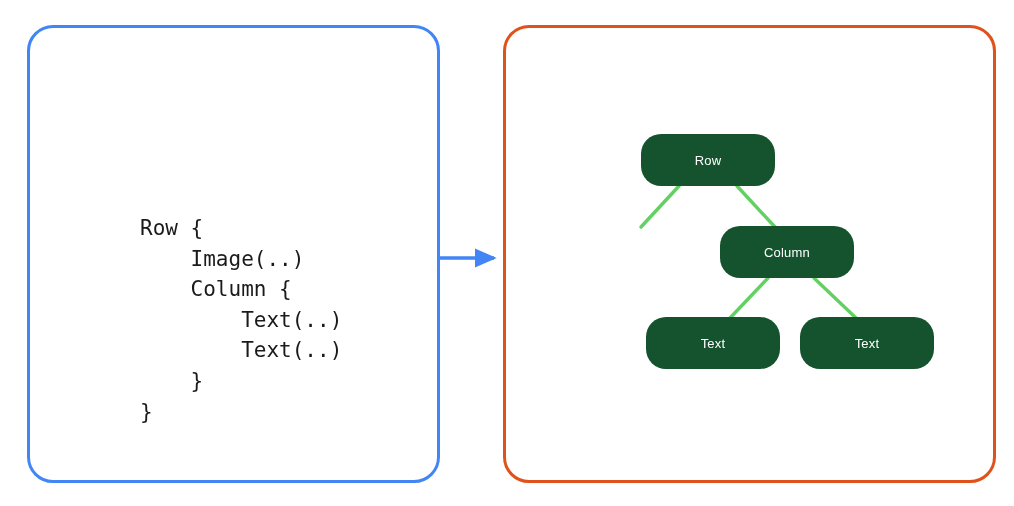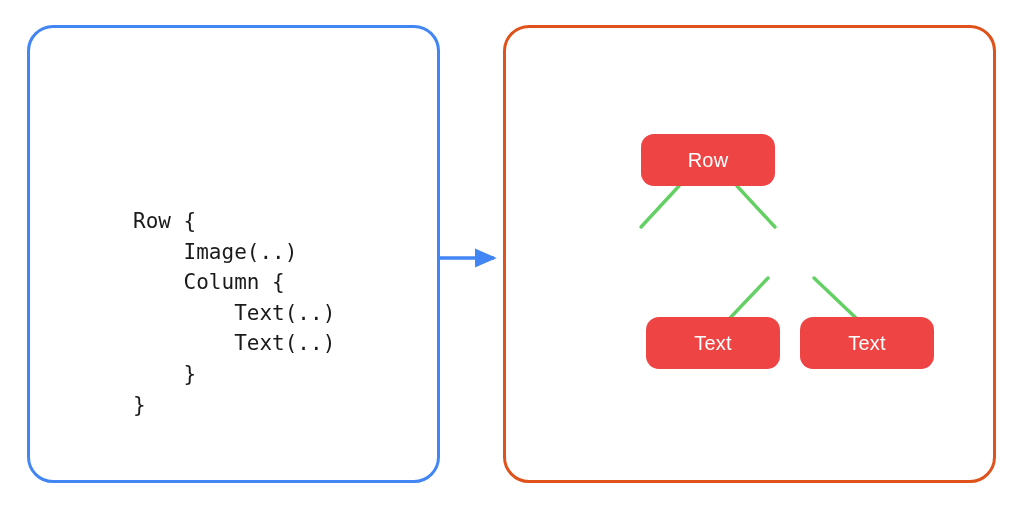--- a/index.html
+++ b/index.html
@@ -43,43 +43,43 @@
     width: 493px;
     height: 458px;
     border: 3px solid #e0521c;
   }
 
   
   #code-block {
     position: absolute;
     left: 103px;
     top: 178px;
-    margin: 0;
+    margin: 7px;
     font-family: "DejaVu Sans Mono", "Liberation Mono", monospace;
     font-size: 21px;
     line-height: 30.6px;
     color: #1a1a1a;
     white-space: pre;
     letter-spacing: 0px;
   }
 
   
   .node {
     position: absolute;
     box-sizing: border-box;
     width: 134px;
     height: 52px;
-    border-radius: 13px;
-    background: #ef4444;
+    border-radius: 20px;
+    background: #14532d;
     color: #ffffff;
     display: flex;
     align-items: center;
     justify-content: center;
     font-family: "Liberation Sans", sans-serif;
-    font-size: 20px;
+    font-size: 13px;
     font-weight: 400;
     letter-spacing: 0.2px;
     z-index: 3;
   }
 
   #node-row      { left: 641px; top: 134px; }
   #node-image    { left: 562px; top: 226px; }
   #node-column   { left: 720px; top: 226px; }
   #node-text-1   { left: 646px; top: 317px; }
   #node-text-2   { left: 800px; top: 317px; }
@@ -128,18 +128,19 @@
       <line x1="814" y1="278" x2="856" y2="318" stroke="#63d063" stroke-width="3.4" stroke-linecap="round"></line>
     </g>
   </svg>
 
   <div class="panel" id="tree-panel">
   </div>
 
   <div class="node" id="node-row">Row</div>
 
 
+  <div class="node" id="node-column">Column</div>
 
   <div class="node" id="node-text-1">Text</div>
 
   <div class="node" id="node-text-2">Text</div>
 
 </div>
 
 </body></html>

